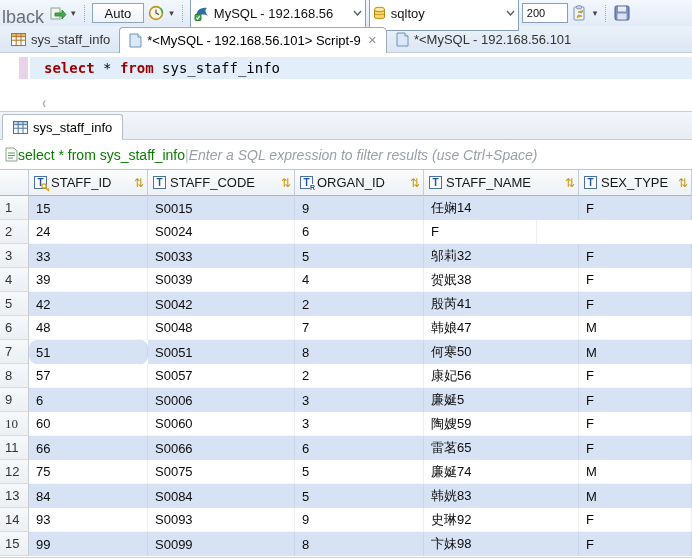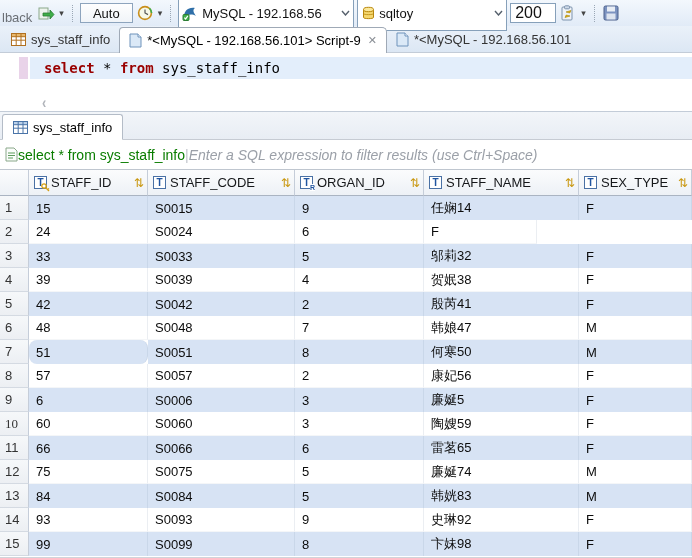--- a/index.html
+++ b/index.html
@@ -9,36 +9,36 @@
     position:relative; width:692px; height:558px; overflow:hidden;
     background:#fff; border-bottom:1px solid #d0d4da;
   }
 
   
   .toolbar {
     height:26px; display:flex; align-items:center; gap:3px;
     background:linear-gradient(#f3f8fd,#e1ebf7);
     padding:0 2px; white-space:nowrap;
   }
-  .tb-label { color:#6b6f75; font-size:13px; padding:0 2px 0 0;margin-top:8px; }
+  .tb-label { color:#6b6f75; font-size:18px; padding:0 2px 0 0;margin-top:8px; }
   .tb-icon { width:18px; height:18px; display:inline-flex; align-items:center; justify-content:center; }
   .caret { font-size:9px; color:#444; padding:0 1px; cursor:default; }
   .tb-sep { width:1px; height:17px; border-left:1px dotted #9aa7b5; margin:0 4px; }
   .auto-btn {
     font-family:"Liberation Sans",sans-serif; font-size:13px; color:#111;
     background:linear-gradient(#fefefe,#f0f4f8); border:1px solid #8da4bd;
     height:20px; padding:0 12px; cursor:default;
   }
   .combo {
     display:flex; align-items:center; gap:4px; background:#fff;
     border:1px solid #86a0ba; height:36px; padding:0 3px; font-size:13px; color:#111;
   }
   .combo .cw { overflow:hidden; text-overflow:clip; }
   .fetch-input {
-    width:46px; height:20px; border:1px solid #86a0ba; font-size:16px;
+    width:46px; height:20px; border:1px solid #86a0ba; font-size:11px;
     padding:0 4px; font-family:"Liberation Sans",sans-serif; color:#111;
   }
   svg { display:block; }
 
   
   .etabs {
     height:27px; display:flex; align-items:flex-end;
     background:linear-gradient(#eaf1f9,#dce7f4);
     border-bottom:1px solid #c3ccd8; padding-left:2px;
   }

